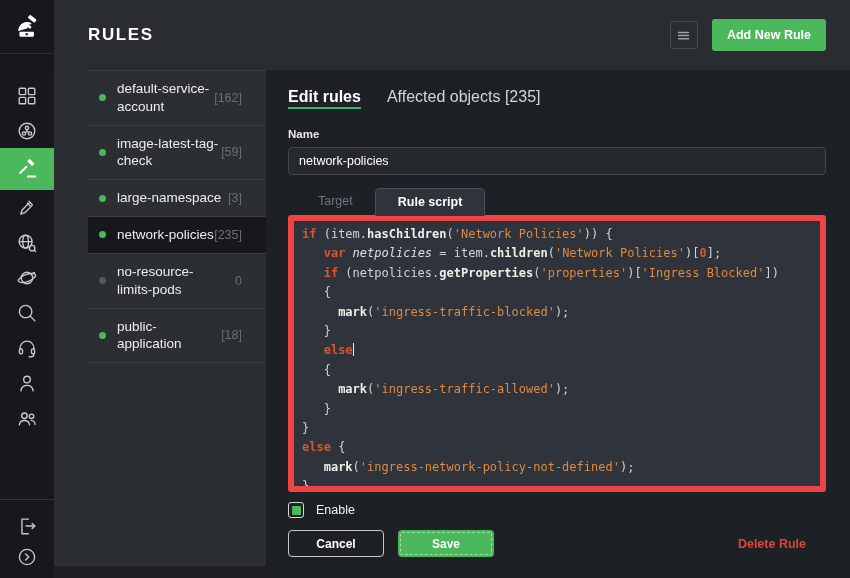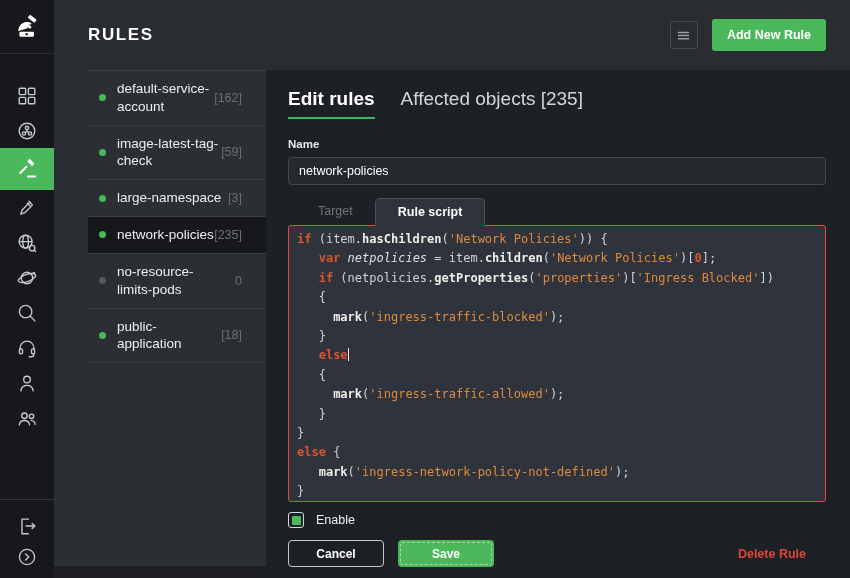--- a/index.html
+++ b/index.html
@@ -44,34 +44,34 @@
   .rule-row.selected { background:#17181c; }
   .dot { width:7px; height:7px; border-radius:50%; margin:0 11px 0 11px; flex-shrink:0; }
   .dot.on  { background:#4cb85c; }
   .dot.off { background:#56595f; }
   .rule-name { width:108px; color:#eceef0; font-size:13.5px; font-weight:500; line-height:1.32; }
   .rule-count { margin-left:auto; color:#6a6f76; font-size:12.5px; }
 
   
   .edit-panel { flex:1; background:#1d2025; padding:18px 24px 0 22px; min-width:0; }
   .panel-tabs { display:flex; gap:26px; align-items:flex-end; }
-  .ptab { font-size:19px; color:#d3d6d9; padding-bottom:9px; cursor:pointer; position:relative; }
+  .ptab { font-size:16px; color:#d3d6d9; padding-bottom:3px; cursor:pointer; position:relative; }
   .ptab.active { color:#ffffff; font-weight:bold; }
   .ptab.active::after { content:""; position:absolute; left:0; right:0; bottom:0; height:2px;
                         background:#3cb56b; }
   .field-label { display:block; margin-top:19px; color:#e6e8ea; font-size:11.5px; font-weight:bold; }
   .name-input { margin-top:7px; width:100%; height:28px; background:#25282d;
                 border:1px solid #45484e; border-radius:4px; color:#ffffff; font-size:12.5px;
                 padding:0 10px; font-family:"Liberation Sans",sans-serif; }
   .script-tabs { margin-top:12px; display:flex; align-items:flex-end; margin-left:8px; }
   .stab { font-size:12.5px; color:#70757c; padding:6px 22px 7px 22px; cursor:pointer; }
   .stab.active { background:#2f333c; border:1px solid #4d5058; border-bottom:none;
                  border-radius:5px 5px 0 0; color:#ffffff; font-weight:600;
                  position:relative; top:1px; z-index:2; }
-  .editor { height:277px; background:#2f333c; border:1px solid #ef4444; border-radius:3px;
+  .editor { height:277px; background:#2f333c; border:6px solid #ef4444; border-radius:3px;
             padding:4px 8px; overflow:hidden; cursor:text;
             font-family:"DejaVu Sans Mono", monospace; font-size:12px; line-height:19.4px; }
   .code-line { white-space:pre; }
   .c-k { color:#d9542f; font-weight:bold; }
   .c-s { color:#df8a3e; }
   .c-m { color:#f0eee9; font-weight:bold; }
   .c-p { color:#cfd3d8; }
   .c-v { color:#dde0e4; font-style:italic; }
   .c-n { color:#d9542f; font-weight:bold; }
   .caret { display:inline-block; width:1.5px; height:13px; background:#e8eaec;

